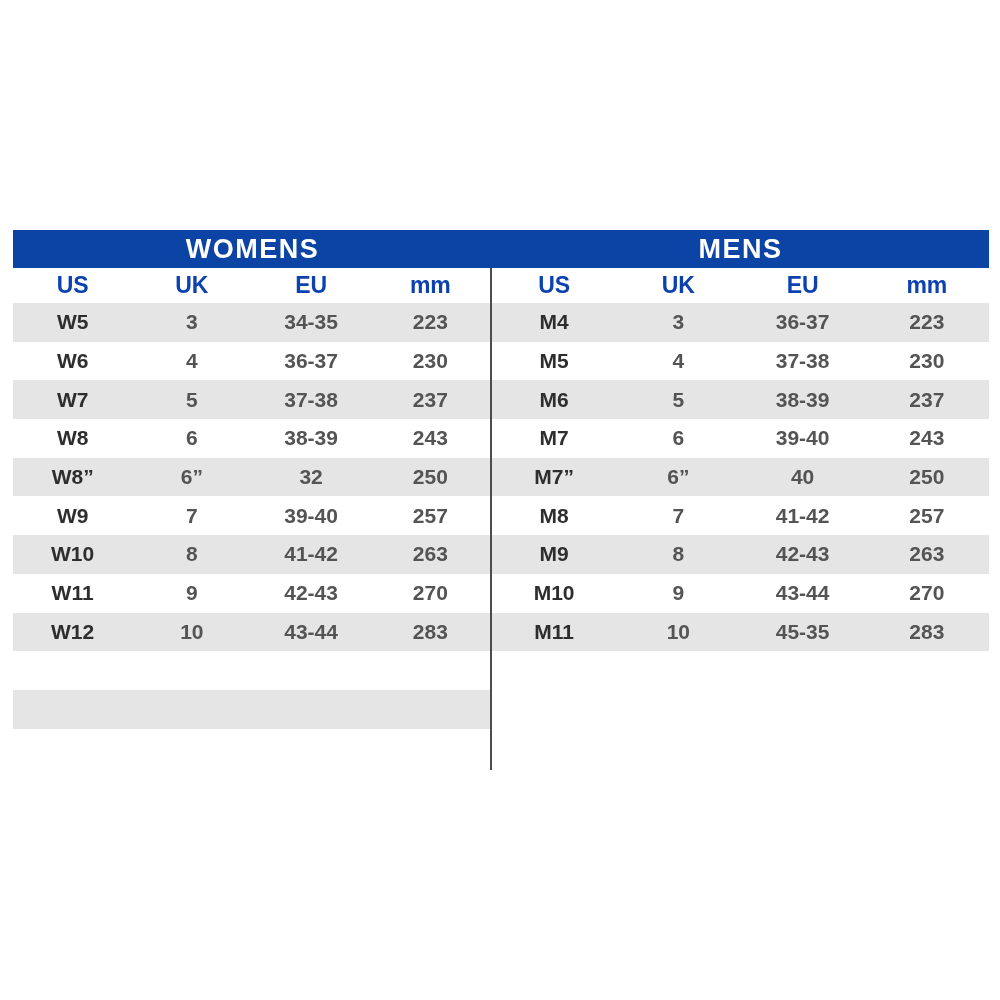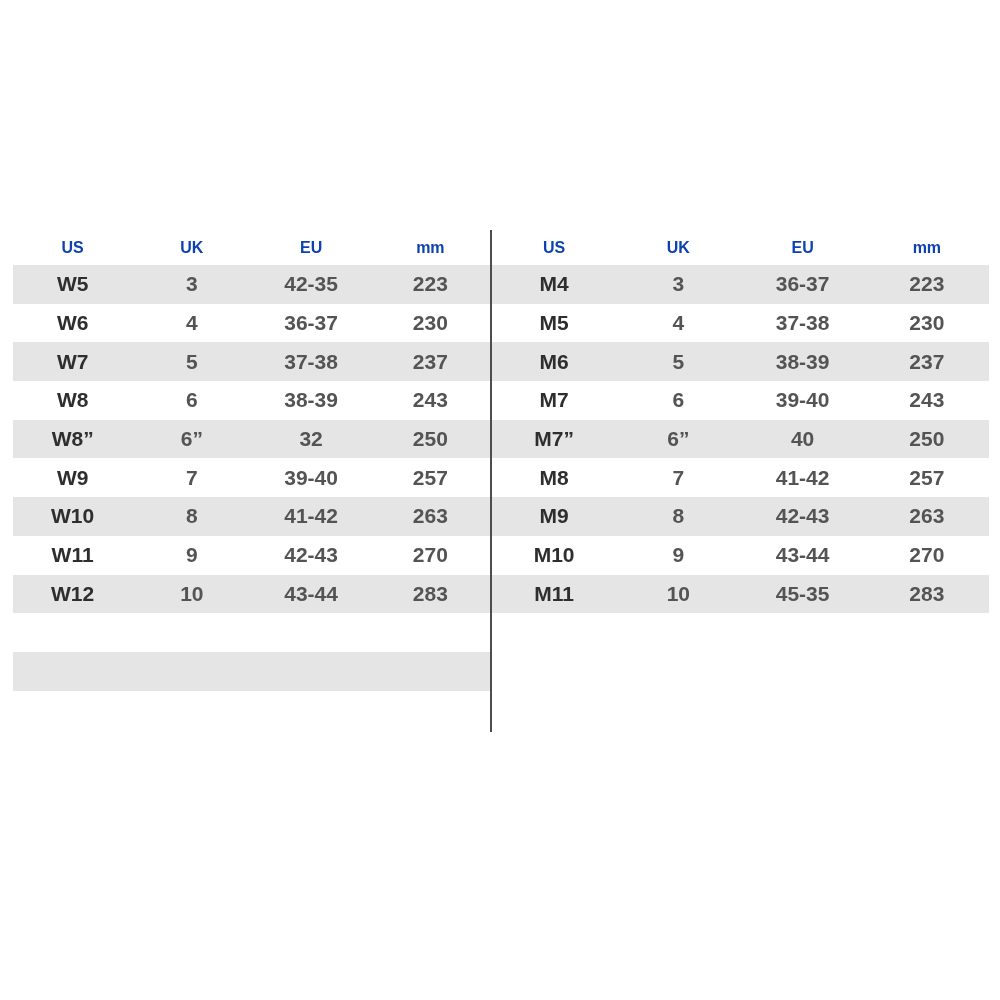--- a/index.html
+++ b/index.html
@@ -51,21 +51,21 @@
   .cols {
     display: flex;
     height: 35px;
     align-items: center;
   }
   .hcell {
     flex: 1;
     text-align: center;
     color: #0c41b0;
     font-weight: bold;
-    font-size: 16px;
+    font-size: 23px;
   }
   .rows { display: flex; flex-direction: column; }
   .row {
     display: flex;
     height: 38.7px;
     align-items: center;
   }
   .row:nth-child(odd) { background: #e6e5e5; }
   .cell {
     flex: 1;
@@ -75,34 +75,38 @@
     color: #545454;
   }
   .cell.c0 { color: #2e2e2e; }
 </style>
 </head>
 <body>
 
 <div class="canvas">
   <div class="chart">
 
+    <div class="title-bar">
+      <div class="title-half w">WOMENS</div>
+      <div class="title-half m">MENS</div>
+    </div>
 
     <div class="body-area">
       <div class="half w">
         <div class="cols">
             <div class="hcell">US</div>
             <div class="hcell">UK</div>
             <div class="hcell">EU</div>
             <div class="hcell">mm</div>
           </div>
         <div class="rows">
             <div class="row">
               <div class="cell c0">W5</div>
               <div class="cell c1">3</div>
-              <div class="cell c2">42-35</div>
+              <div class="cell c2">34-35</div>
               <div class="cell c3">223</div>
             </div>
             <div class="row">
               <div class="cell c0">W6</div>
               <div class="cell c1">4</div>
               <div class="cell c2">36-37</div>
               <div class="cell c3">230</div>
             </div>
             <div class="row">
               <div class="cell c0">W7</div>

